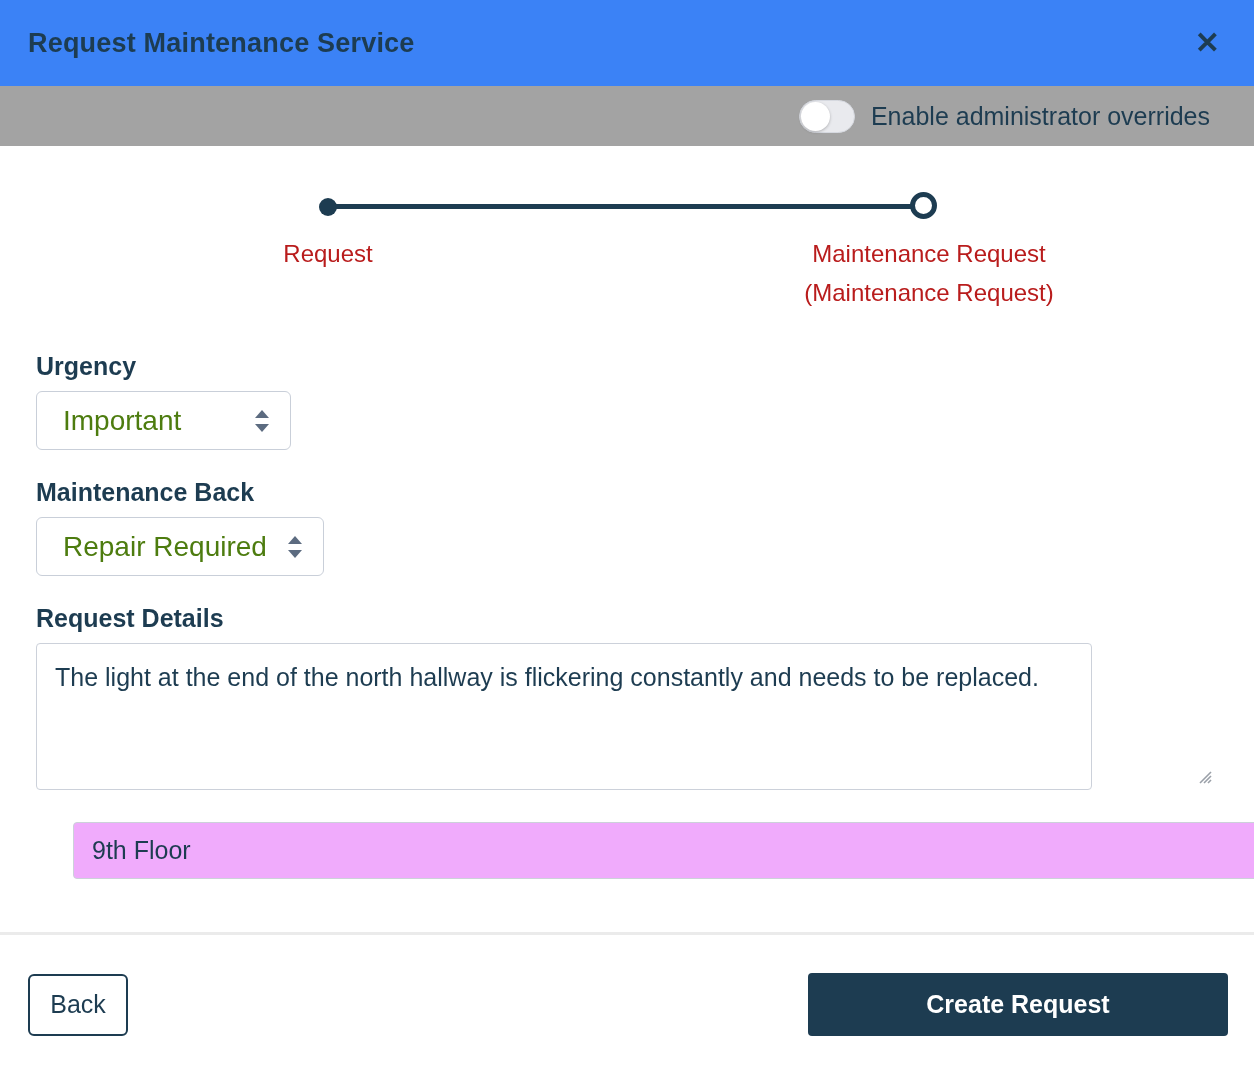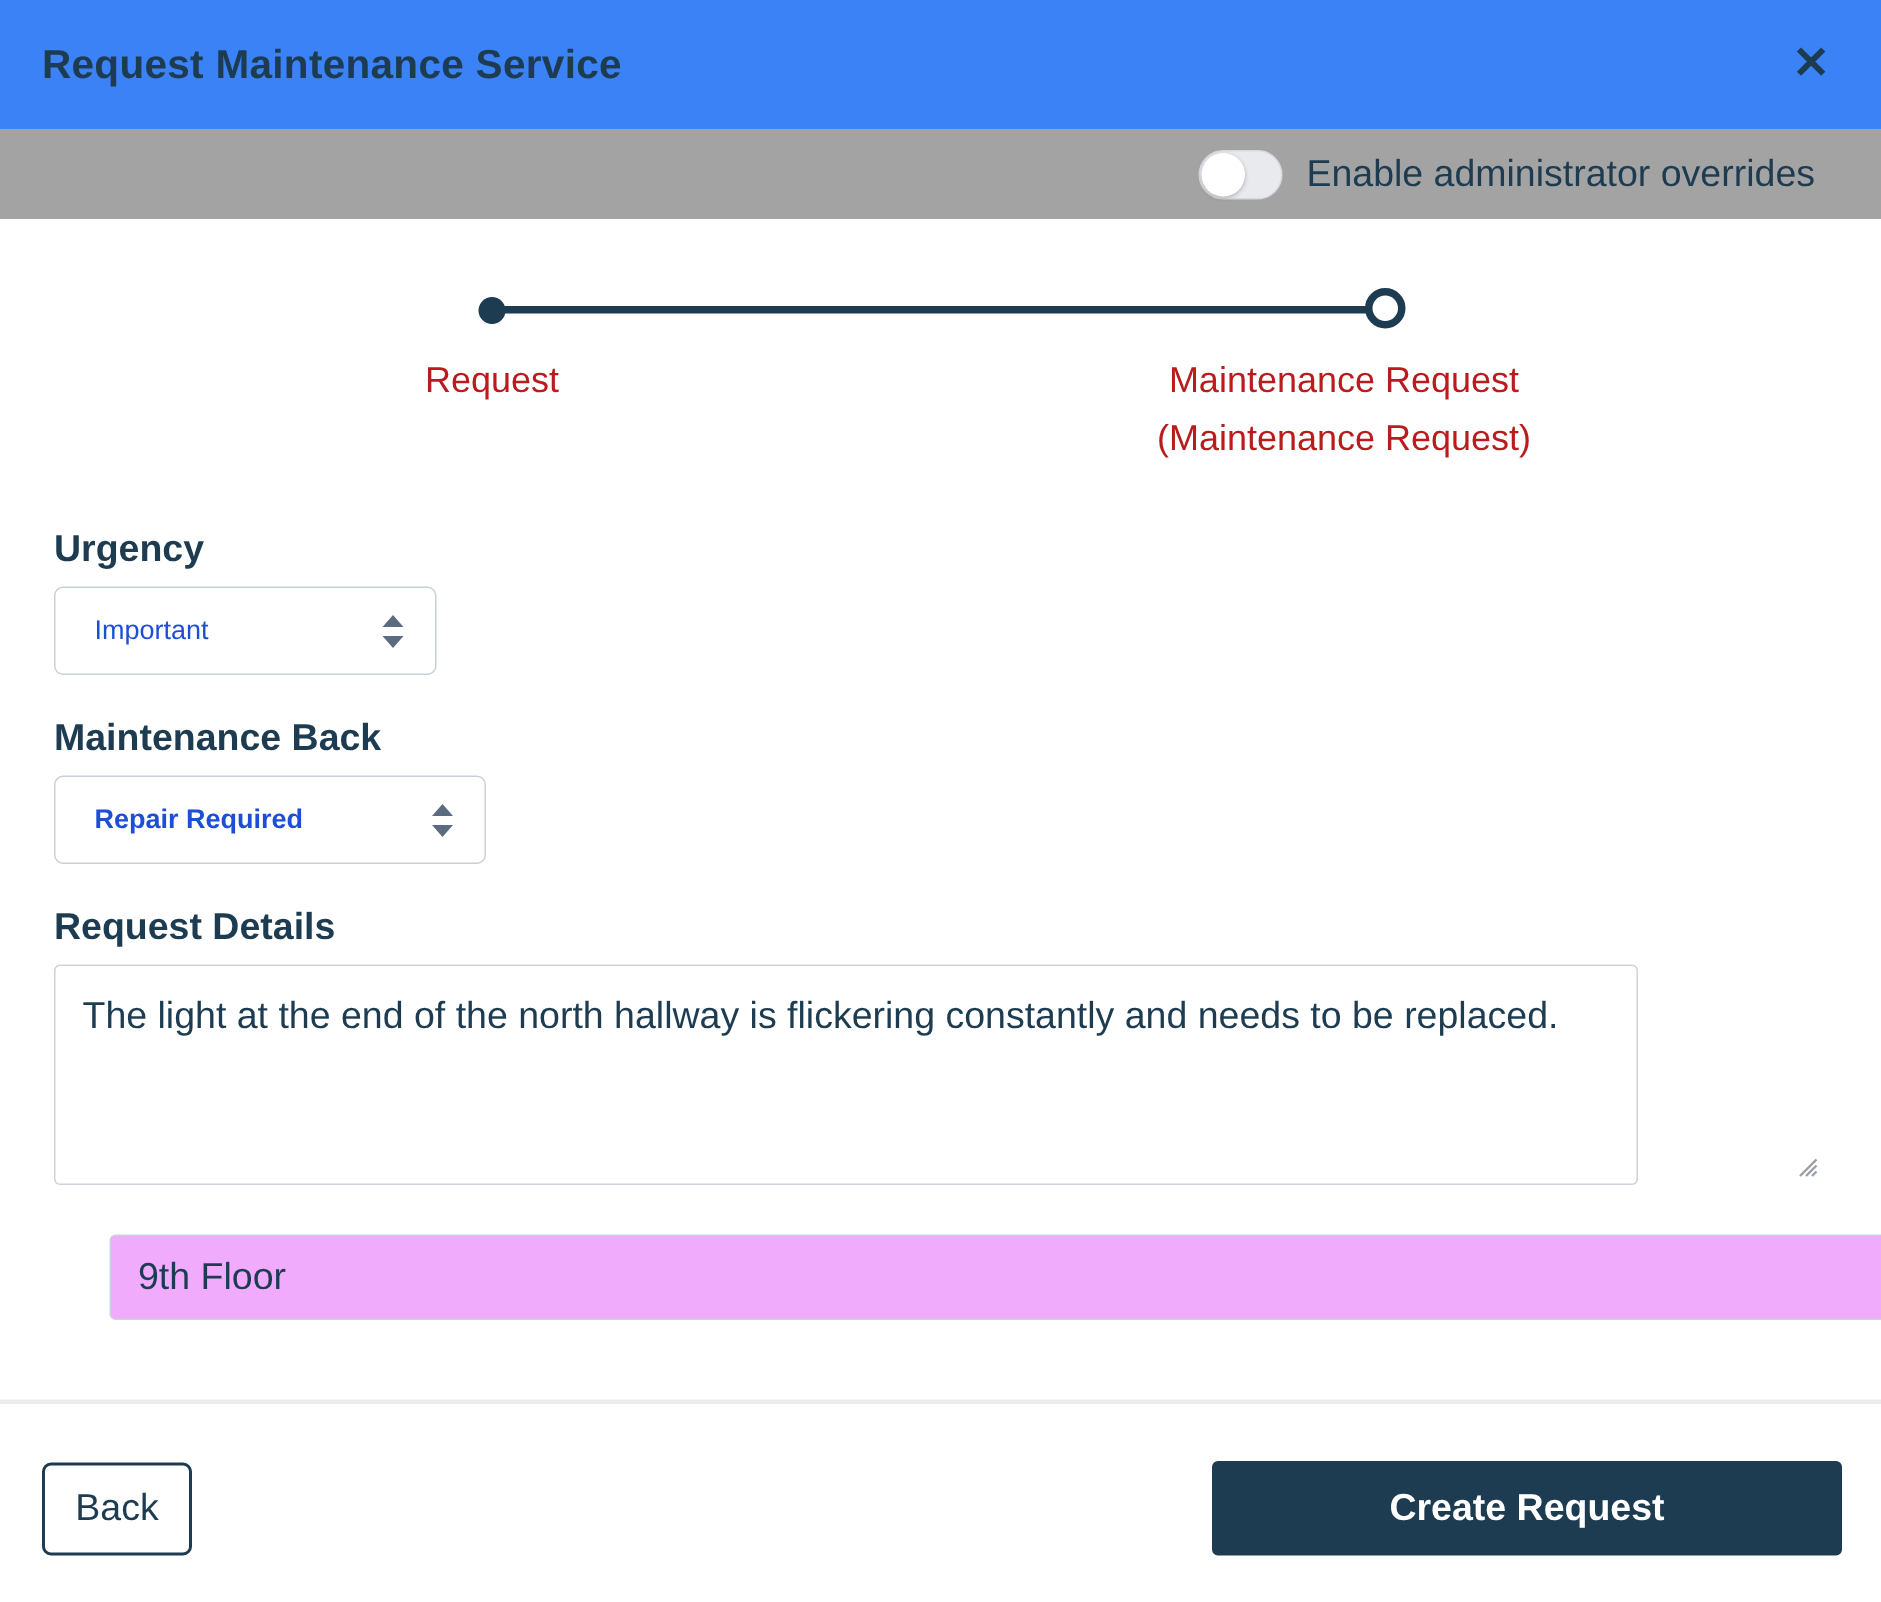--- a/index.html
+++ b/index.html
@@ -109,21 +109,21 @@
     position: absolute;
     top: 48px;
     transform: translateX(-50%);
     font-size: 24px;
     line-height: 39px;
     color: #b91c1c;
     text-align: center;
     white-space: nowrap;
   }
   .step-label-1 { left: 328px; }
-  .step-label-2 { left: 896px; }
+  .step-label-2 { left: 929px; }
 
   
   .form-area { padding: 0 36px; }
   .field-label {
     font-size: 25px;
     font-weight: bold;
     color: #1d3c51;
     margin-bottom: 10px;
   }
   .select-box {
@@ -131,25 +131,25 @@
     background: #ffffff;
     border: 1.5px solid #c9cfd9;
     border-radius: 6px;
     display: inline-flex;
     align-items: center;
     justify-content: space-between;
     padding: 0 20px 0 26px;
     cursor: pointer;
   }
   .select-box .select-value {
-    font-size: 18px;
-    color: #1d4ed8;
+    font-size: 28px;
+    color: #4d7c0f;
   }
   .select-urgency { width: 255px; }
-  .select-mtype  { width: 288px; font-weight: bold; }
+  .select-mtype  { width: 288px; }
   .select-arrows { flex: 0 0 auto; margin-left: 18px; display: block; }
 
   .group { margin-top: 28px; }
   .group-first { margin-top: 20px; }
 
   .textarea-wrap { position: relative; }
   .details-textarea {
     width: 1056px;
     height: 147px;
     border: 1.5px solid #ccd1da;

